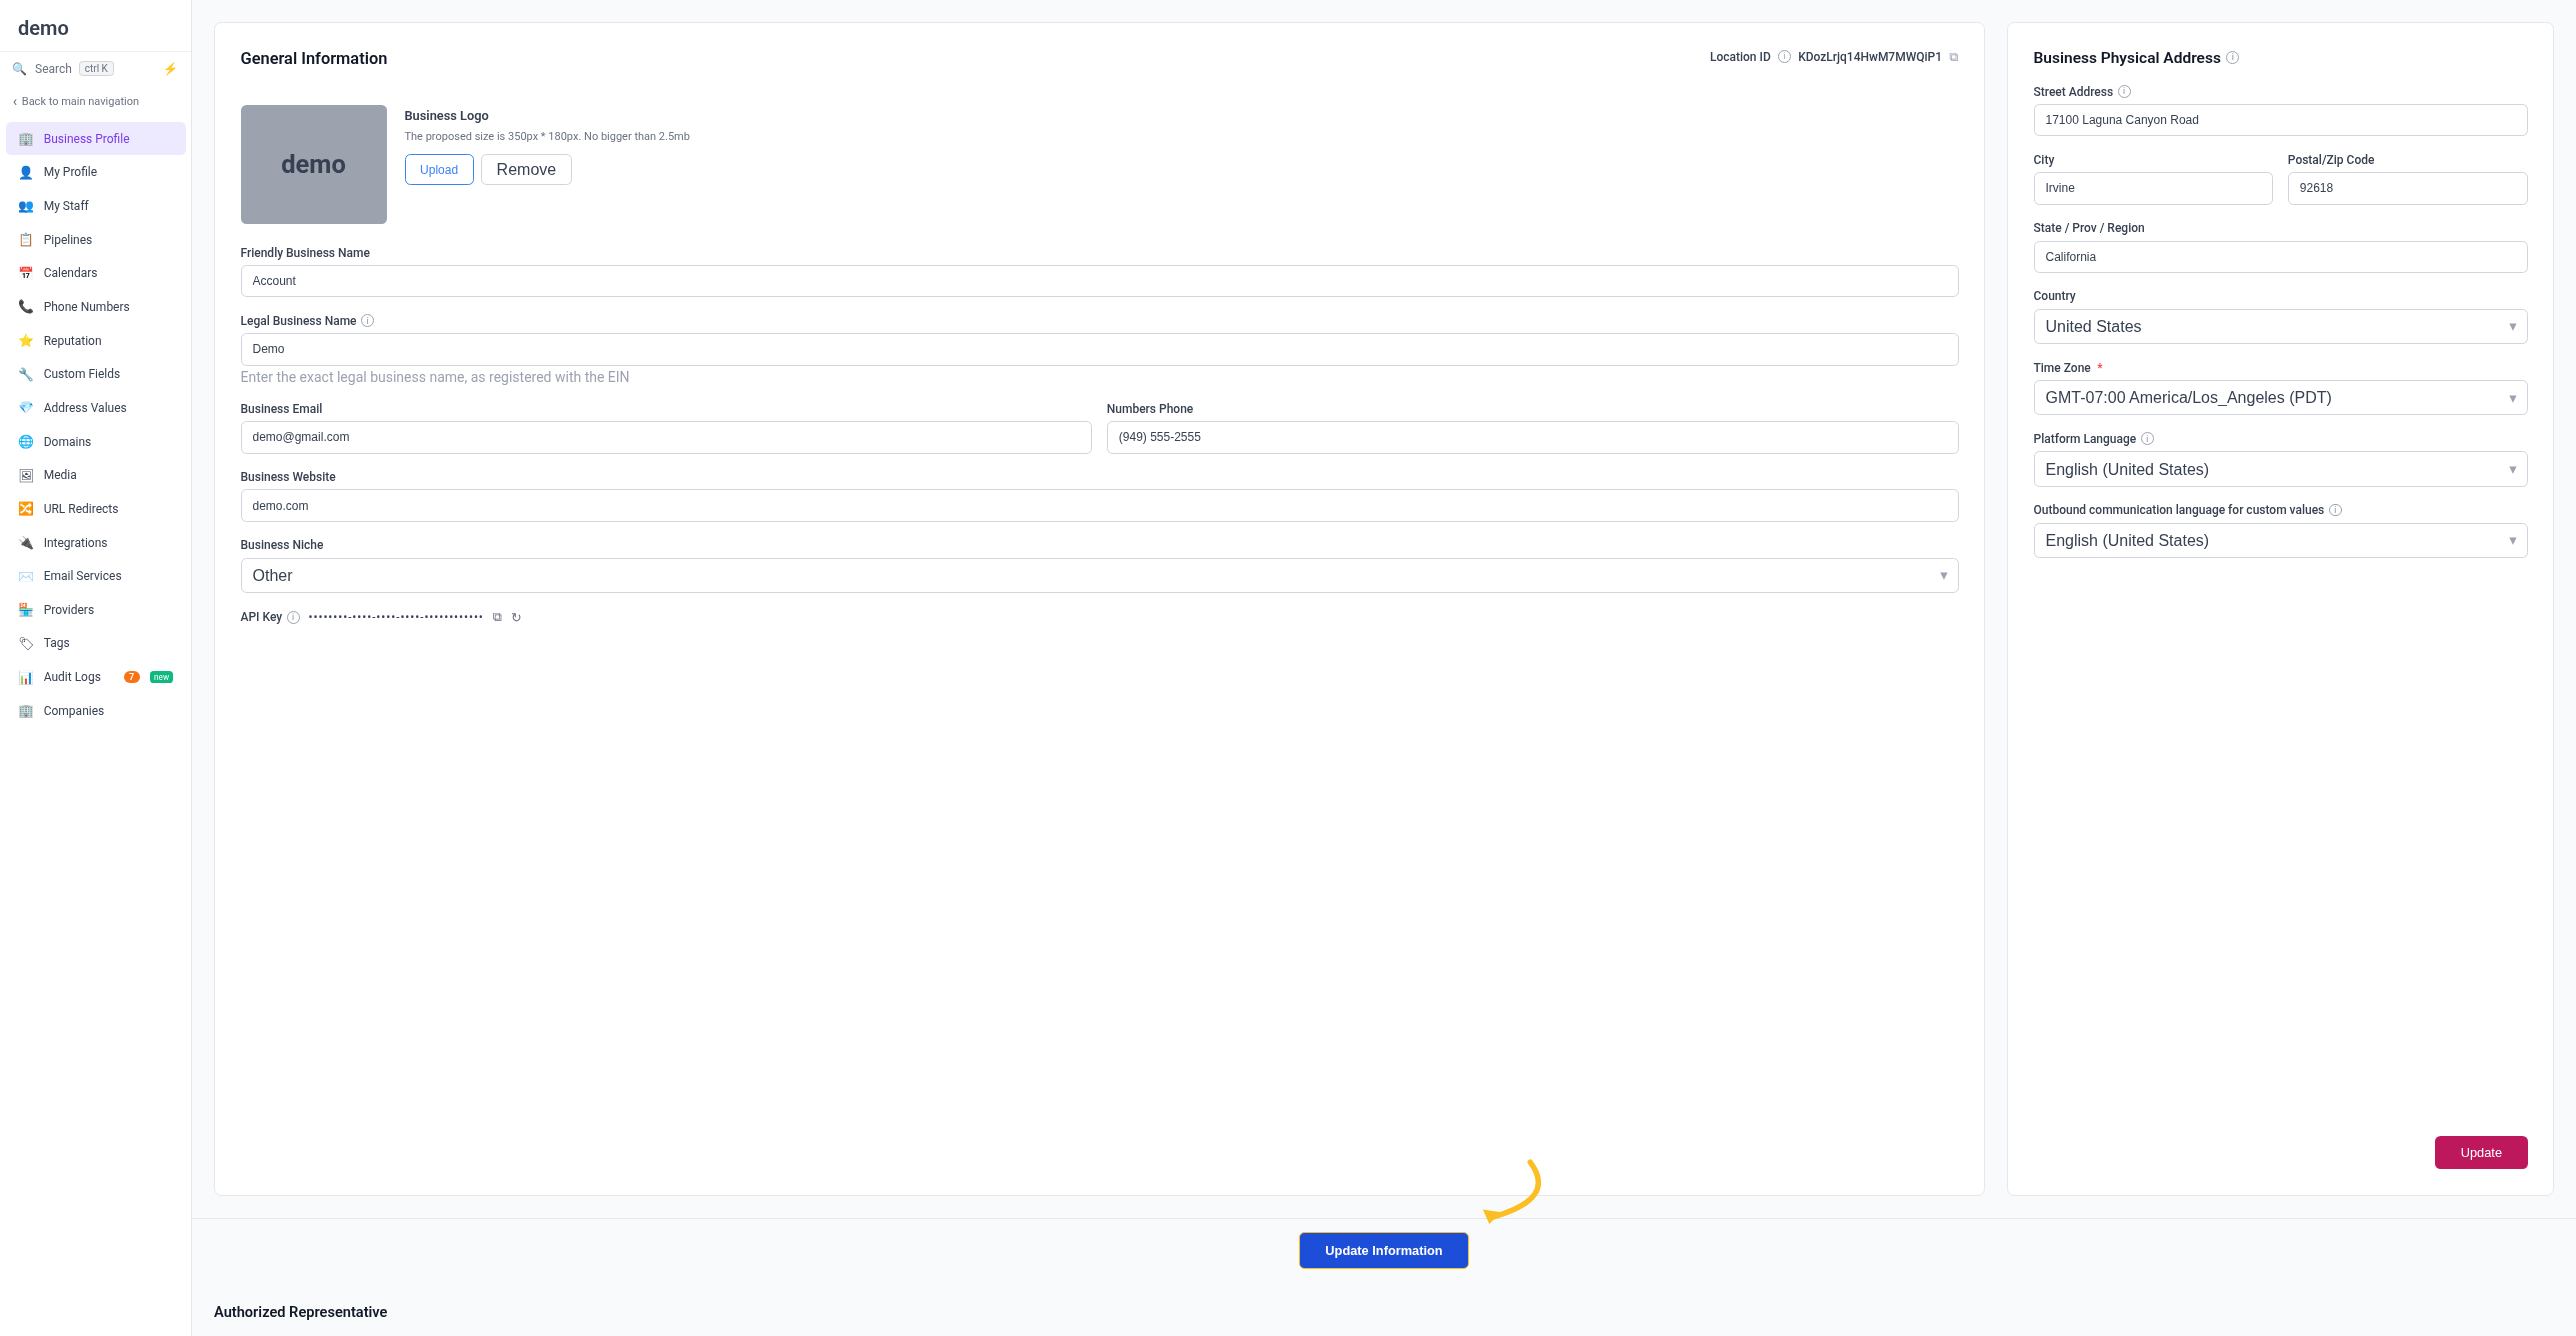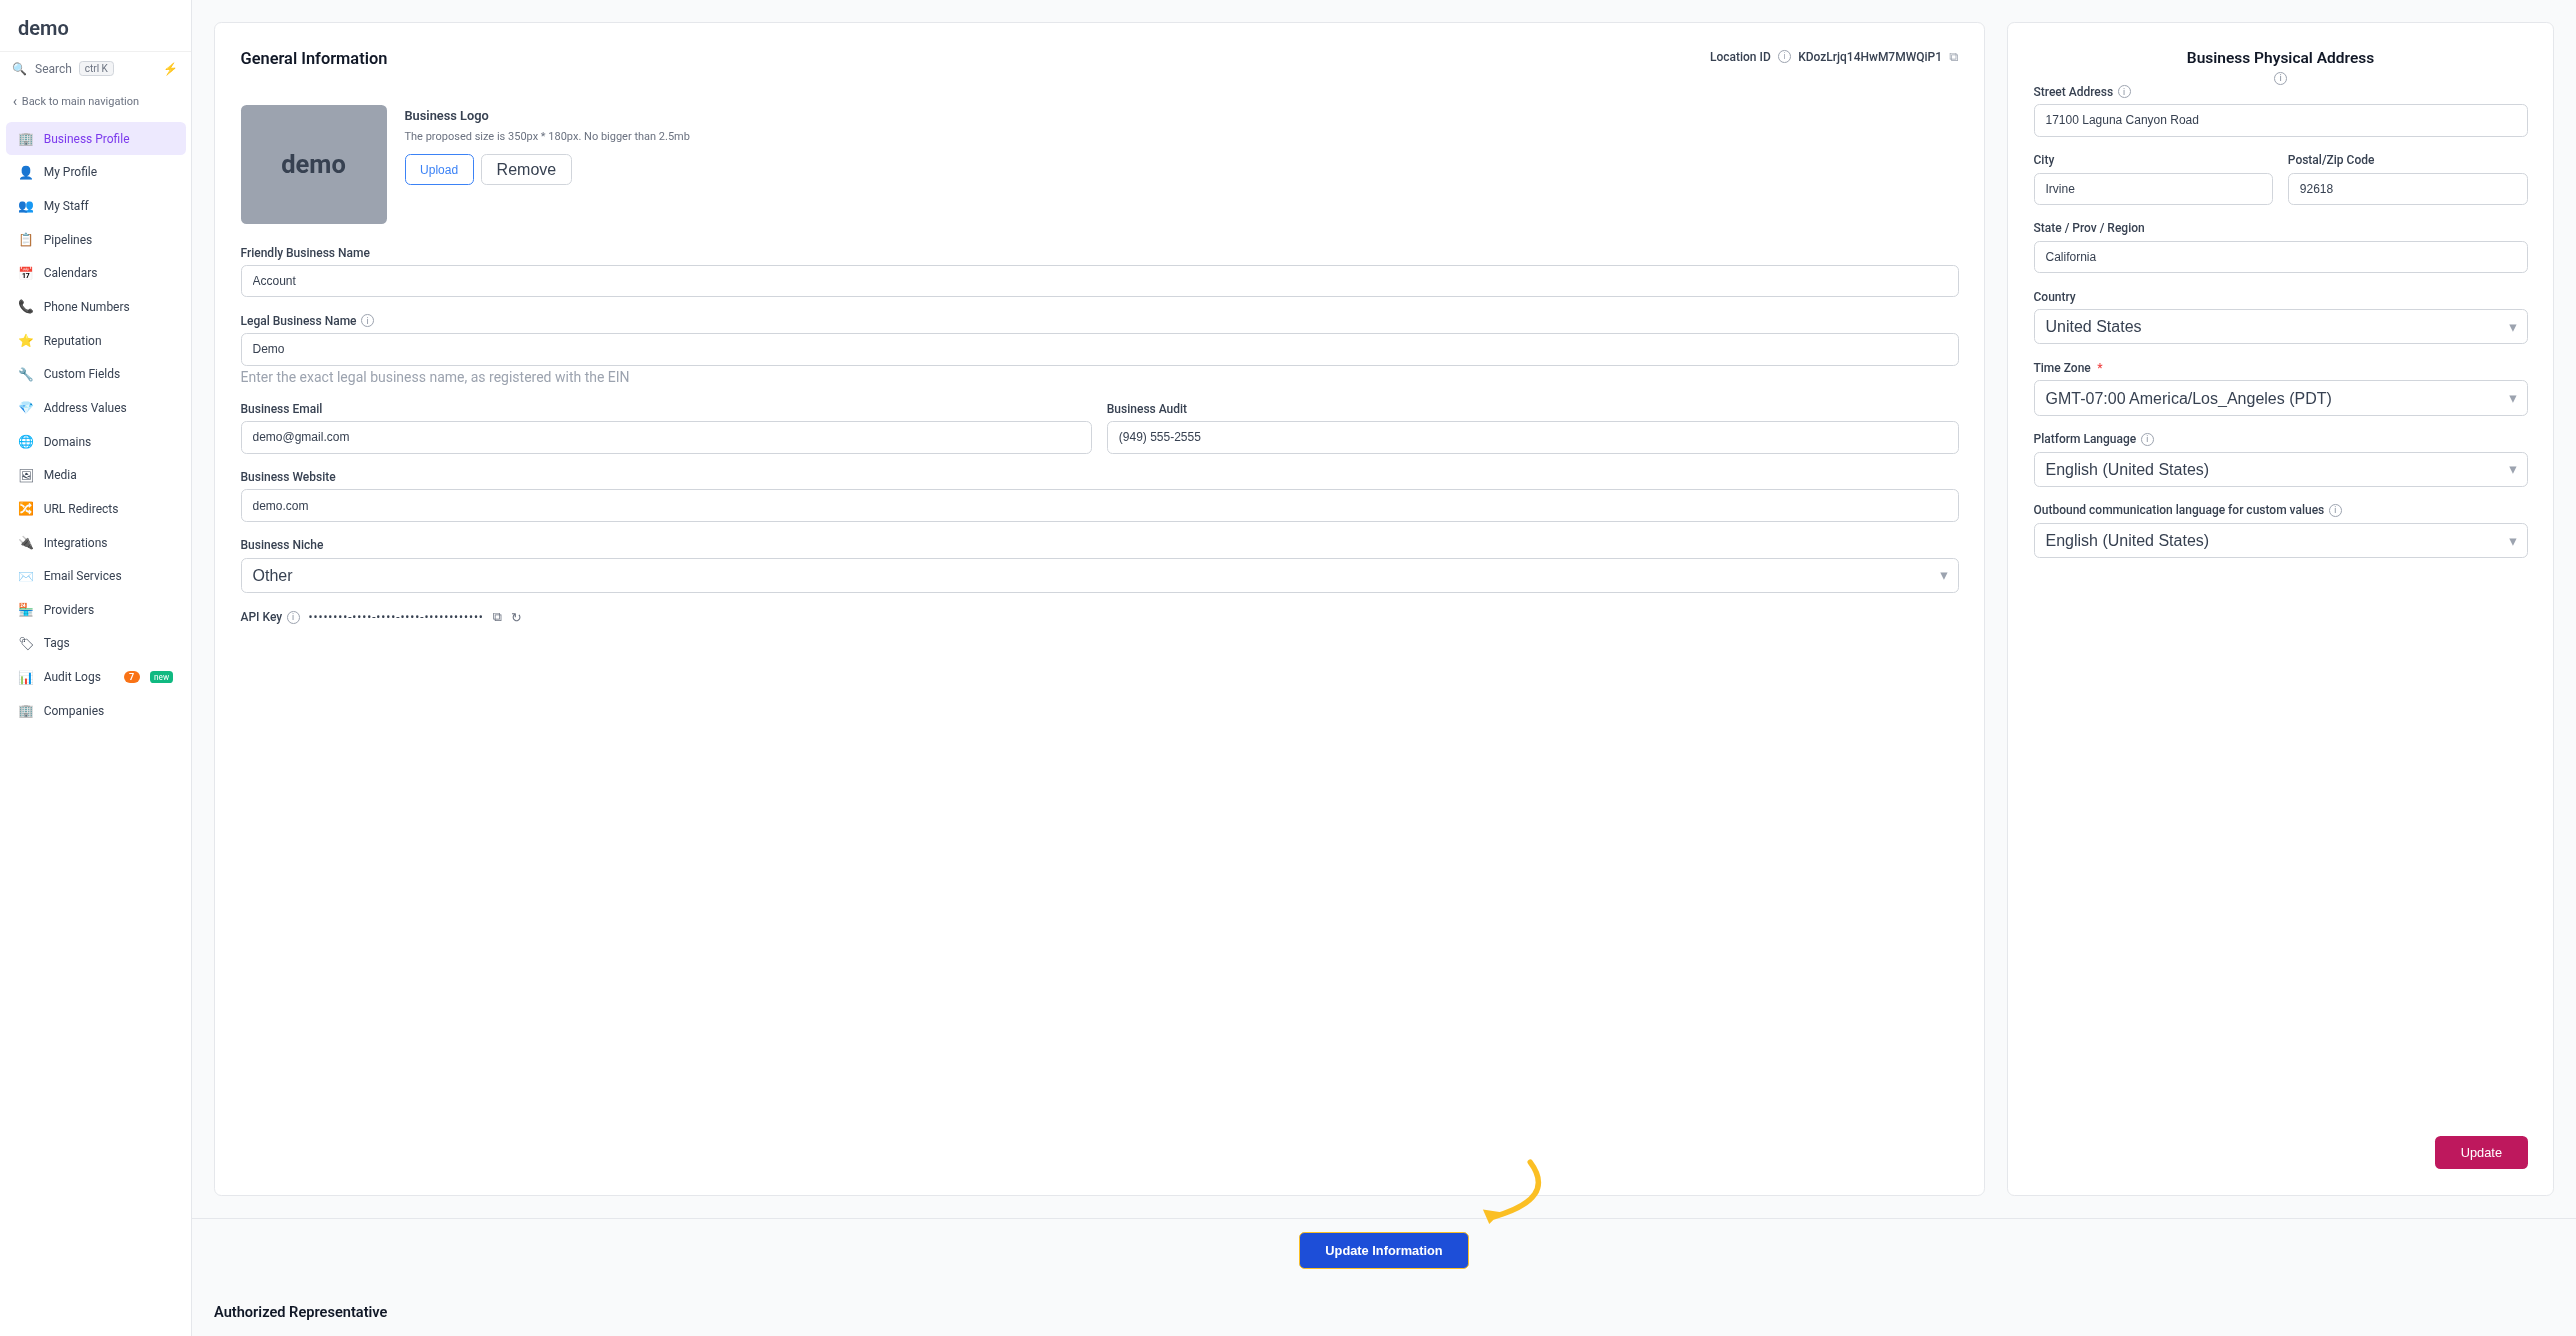--- a/index.html
+++ b/index.html
@@ -221,21 +221,21 @@
       display: flex;
       align-items: center;
       gap: 9px;
       margin-bottom: 16.4px;
     }
     .api-key-label { font-size: 12px; font-weight: 500; color: #374151; display: flex; align-items: center; gap: 4.6px; }
     .api-key-value { font-size: 12px; color: #374151; letter-spacing: 0.9px; }
     .icon-copy, .icon-refresh { cursor: pointer; color: #6b7280; font-size: 12.8px; }
 
     
-    .address-title { font-size: 15.5px; font-weight: 600; color: #111827; display: flex; align-items: center; gap: 5.5px; flex-direction: column; }
+    .address-title { font-size: 15.5px; font-weight: 600; color: #111827; margin-bottom: 18px; display: flex; align-items: center; gap: 5.5px; }
 
     .btn-update-main {
       background: #be185d;
       color: #fff;
       border: none;
       border-radius: 5.5px;
       padding: 9px 25.5px;
       font-size: 12.8px;
       font-weight: 500;
       cursor: pointer;
@@ -427,21 +427,21 @@
         <input class="form-input" type="text" value="Demo" style="">
         <div class="form-hint">Enter the exact legal business name, as registered with the EIN</div>
       </div>
 
       <div class="form-row">
         <div class="form-group">
           <div class="form-label">Business Email</div>
           <input class="form-input" type="email" value="demo@gmail.com" style="">
         </div>
         <div class="form-group">
-          <div class="form-label">Business Audit</div>
+          <div class="form-label">Numbers Phone</div>
           <input class="form-input" type="tel" value="(949) 555-2555" style="">
         </div>
       </div>
 
       <div class="form-group">
         <div class="form-label">Business Website</div>
         <input class="form-input" type="text" value="demo.com" style="">
       </div>
 
       <div class="form-group">

